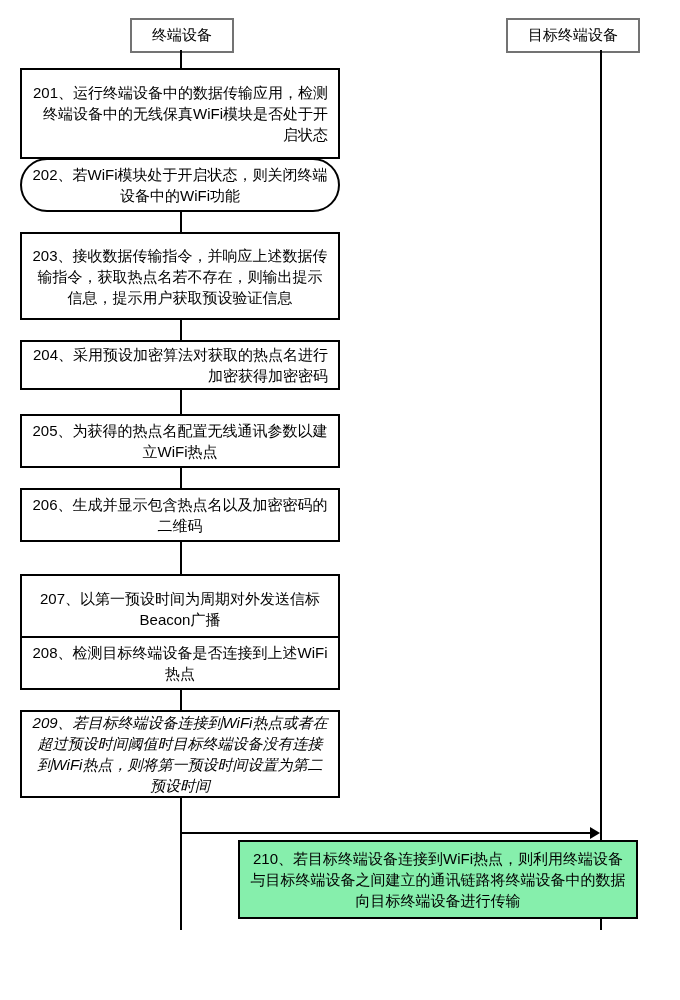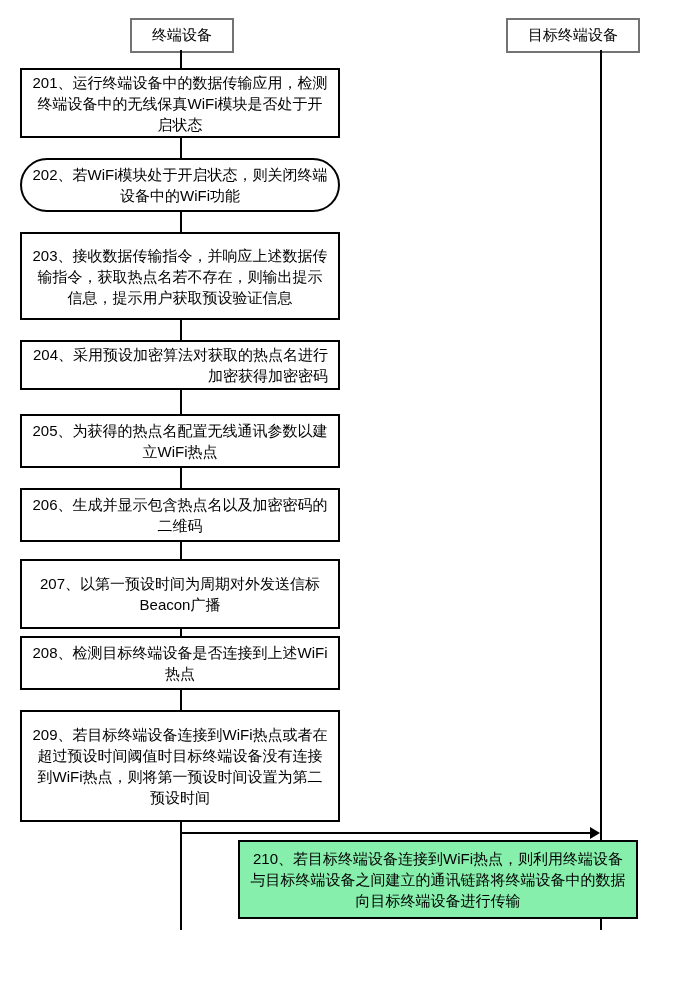--- a/index.html
+++ b/index.html
@@ -79,21 +79,21 @@
   </style>
 </head>
 <body>
 
 <div class="header-box header-left">终端设备</div>
 <div class="header-box header-right">目标终端设备</div>
 
 <div class="vline-left"></div>
 <div class="vline-right"></div>
 
-<div class="step-box" style="top:68px; height:70px;">
+<div class="step-box" style="top:68px; height:91px;text-align:right;">
   <span>201、运行终端设备中的数据传输应用，检测终端设备中的无线保真WiFi模块是否处于开启状态</span>
 </div>
 
 <div class="step-box" style="top:158px; height:54px;border-radius:27px;">
   <span>202、若WiFi模块处于开启状态，则关闭终端设备中的WiFi功能</span>
 </div>
 
 <div class="step-box" style="top:232px; height:88px;">
   <span>203、接收数据传输指令，并响应上述数据传输指令，获取热点名若不存在，则输出提示信息，提示用户获取预设验证信息</span>
 </div>
@@ -103,29 +103,29 @@
 </div>
 
 <div class="step-box" style="top:414px; height:54px;">
   <span>205、为获得的热点名配置无线通讯参数以建立WiFi热点</span>
 </div>
 
 <div class="step-box" style="top:488px; height:54px;">
   <span>206、生成并显示包含热点名以及加密密码的二维码</span>
 </div>
 
-<div class="step-box" style="top:559px; height:70px;">
+<div class="step-box" style="top:574px; height:70px;">
   <span>207、以第一预设时间为周期对外发送信标Beacon广播</span>
 </div>
 
 <div class="step-box" style="top:636px; height:54px;">
   <span>208、检测目标终端设备是否连接到上述WiFi热点</span>
 </div>
 
-<div class="step-box" style="top:710px; height:112px;">
+<div class="step-box" style="top:710px; height:88px;font-style:italic;">
   <span>209、若目标终端设备连接到WiFi热点或者在超过预设时间阈值时目标终端设备没有连接到WiFi热点，则将第一预设时间设置为第二预设时间</span>
 </div>
 
 <div class="arrow-line" style="left:182px; top:832px; width:410px;"></div>
 <div class="arrow-head" style="left:590px; top:827px;"></div>
 
 <div class="right-narrow" style="left:238px; top:840px; width:400px;">
   <span>210、若目标终端设备连接到WiFi热点，则利用终端设备与目标终端设备之间建立的通讯链路将终端设备中的数据向目标终端设备进行传输</span>
 </div>
 

